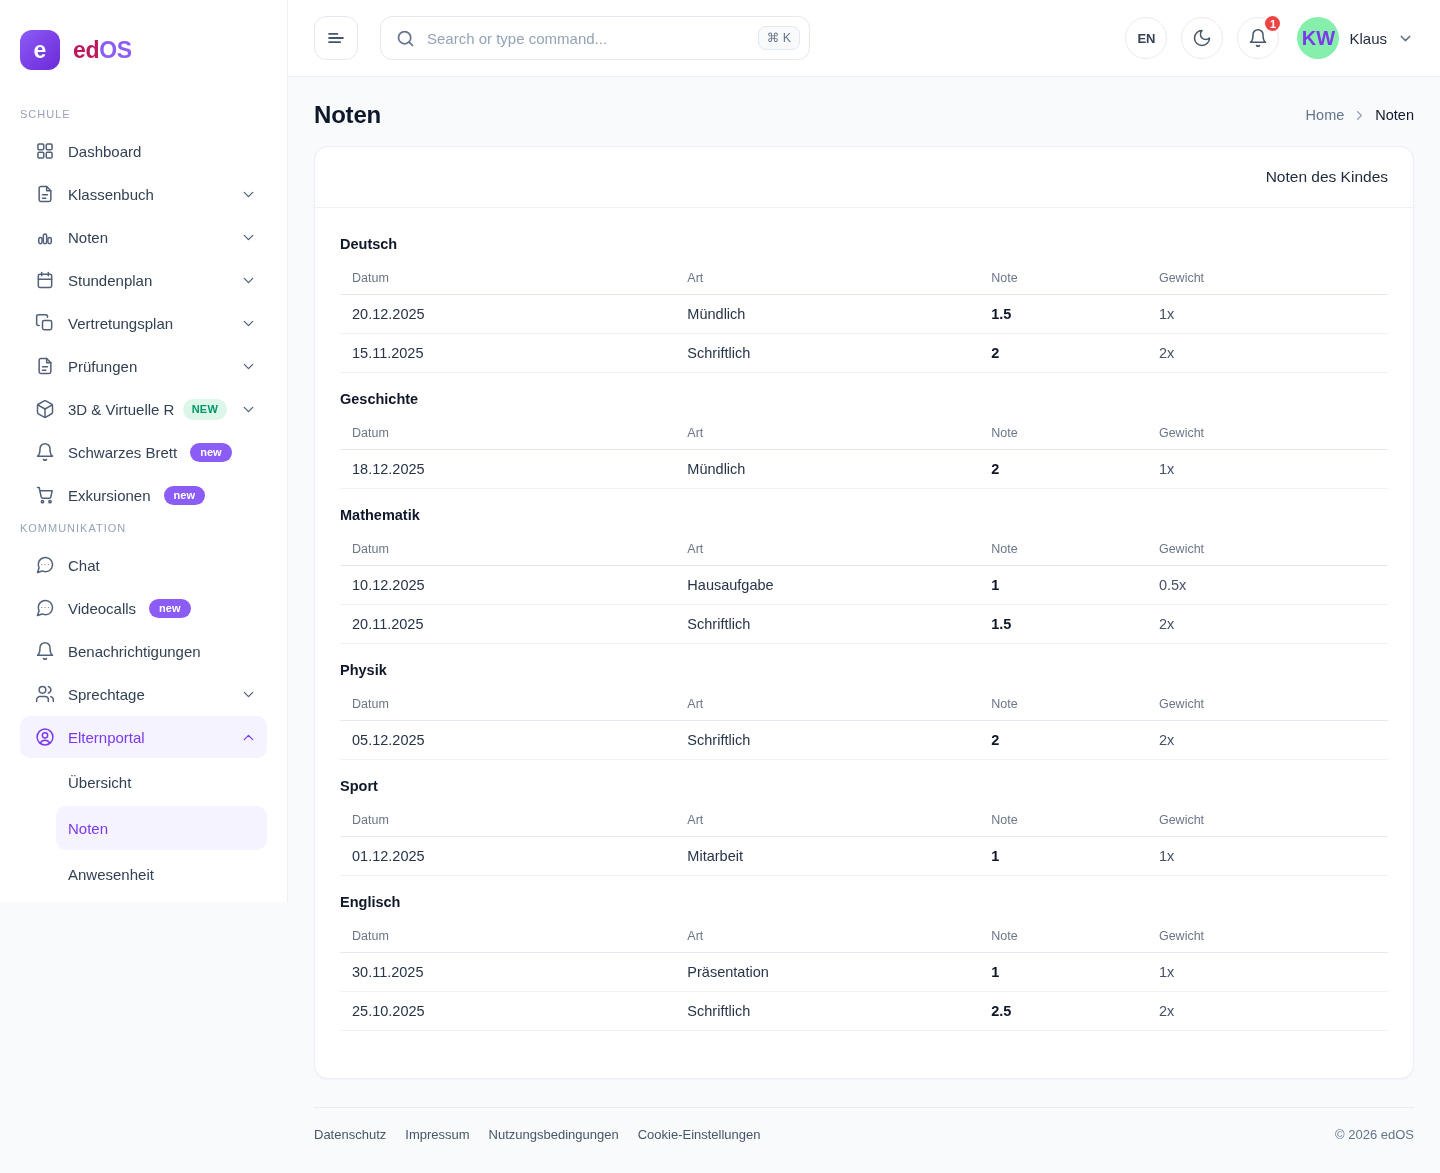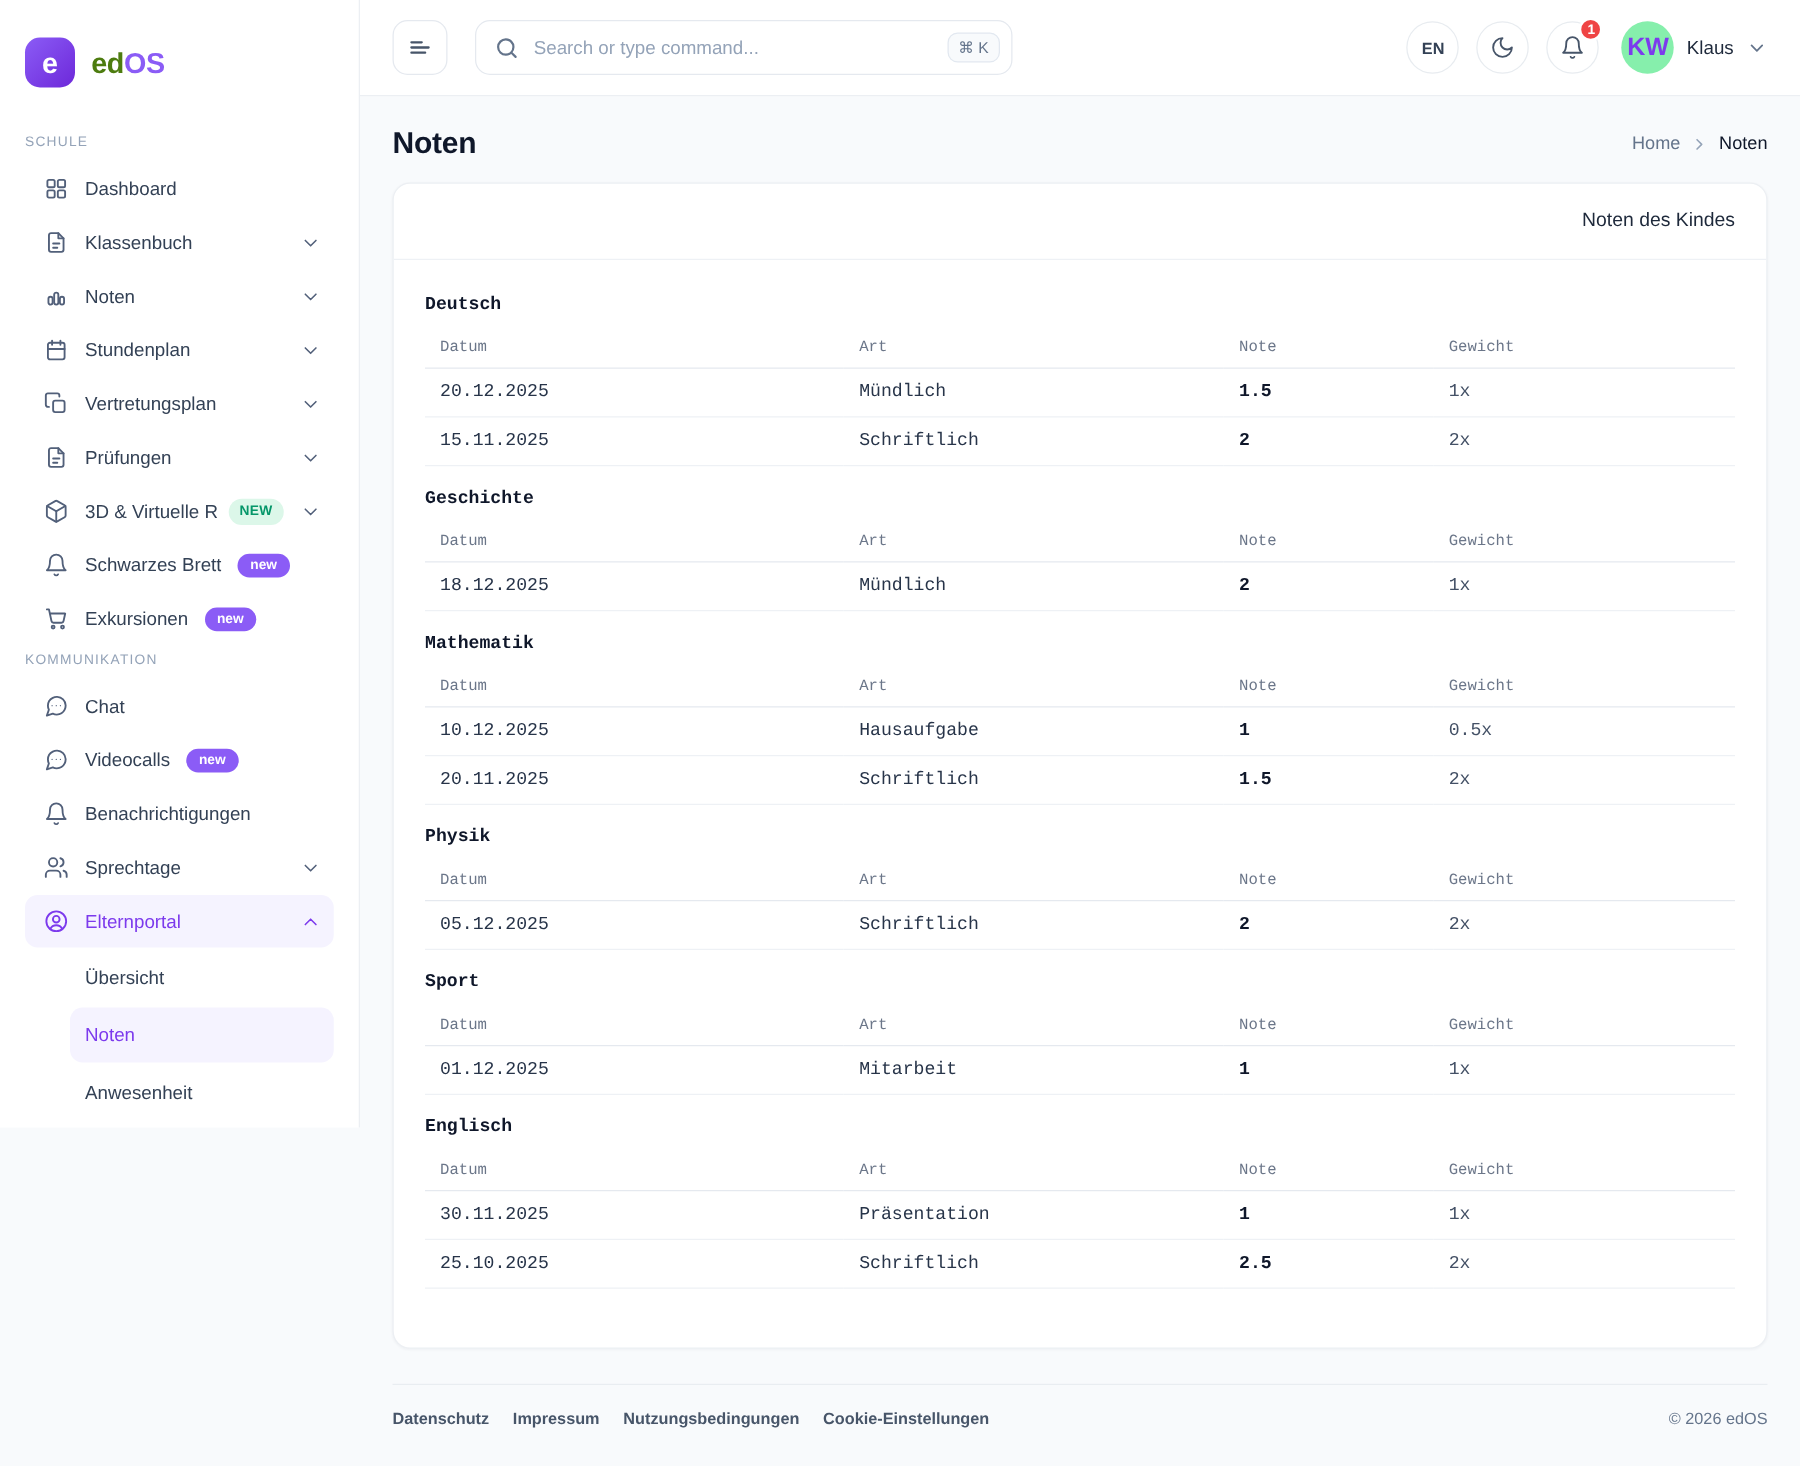--- a/index.html
+++ b/index.html
@@ -19,21 +19,21 @@
     z-index:5;
   }
   .brand { display:flex; align-items:center; gap:13px; padding:30px 20px 0 20px; }
   .brand-mark {
     width:40px; height:40px; border-radius:12px;
     background:linear-gradient(135deg,#8b5cf6,#6d28d9);
     color:#fff; font-size:23px; font-weight:700;
     display:flex; align-items:center; justify-content:center;
   }
   .brand-text { font-size:23px; font-weight:700; letter-spacing:-0.3px; }
-  .brand-text .bt1 { color:#4d7c0f; }
+  .brand-text .bt1 { color:#be185d; }
   .brand-text .bt2 { color:#8b5cf6; }
 
   .nav { padding:0 20px; }
   .nav-section-label {
     margin:38px 0 10px 0; font-size:11px; letter-spacing:0.09em;
     color:#94a3b8; font-weight:500;
   }
   .nav-section-label.second { margin-top:6px; }
   .nav-item {
     height:42px; margin-bottom:1px; border-radius:10px;
@@ -118,42 +118,42 @@
   .crumb-link { color:#64748b; cursor:pointer; }
   .breadcrumb .ic { color:#94a3b8; }
   .crumb-current { color:#0f172a; }
 
   .card {
     margin-top:17px; background:#fff; border:1px solid #eceff3;
     border-radius:14px; box-shadow:0 1px 2px rgba(15,23,42,0.04);
   }
   .card-header { padding:21px 25px; border-bottom:1px solid #eef1f5; }
   .card-title { font-size:15.5px; font-weight:500; color:#1e293b;text-align:right; }
-  .card-body { padding:28px 25px 47px 25px;font-family:Liberation Mono, monospace; }
+  .card-body { padding:28px 25px 47px 25px; }
 
   .subject + .subject { margin-top:18px; }
   .subject-title { font-size:14.5px; font-weight:700; color:#0f172a; margin-bottom:10px; }
   table.grades { width:100%; border-collapse:collapse; table-layout:fixed; }
   .grades th {
     text-align:left; font-weight:400; font-size:12.5px; color:#6b7689;
     padding:9px 12px; border-bottom:1px solid #e5e9ef;
   }
   .grades td {
     font-size:14.5px; color:#273449; padding:11px 12px;
     border-bottom:1px solid #eef1f5;
   }
   .grades td.cell-note { font-weight:700; color:#0f172a; }
   .grades td.cell-weight { color:#445166; }
 
   .footer {
     margin-top:28px; border-top:1px solid #e9edf1; height:53px;
     display:flex; align-items:center; justify-content:space-between;
   }
   .footer-links { display:flex; align-items:center; gap:19px; }
-  .footer-link { font-size:13px; color:#475569; cursor:pointer;font-weight:bold; }
+  .footer-link { font-size:13px; color:#475569; cursor:pointer; }
   .copyright { font-size:13px; color:#64748b; }
 </style>
 </head>
 <body>
 
 <aside class="sidebar">
   <div class="brand">
     <div class="brand-mark">e</div>
     <div class="brand-text"><span class="bt1">ed</span><span class="bt2">OS</span></div>
   </div>

